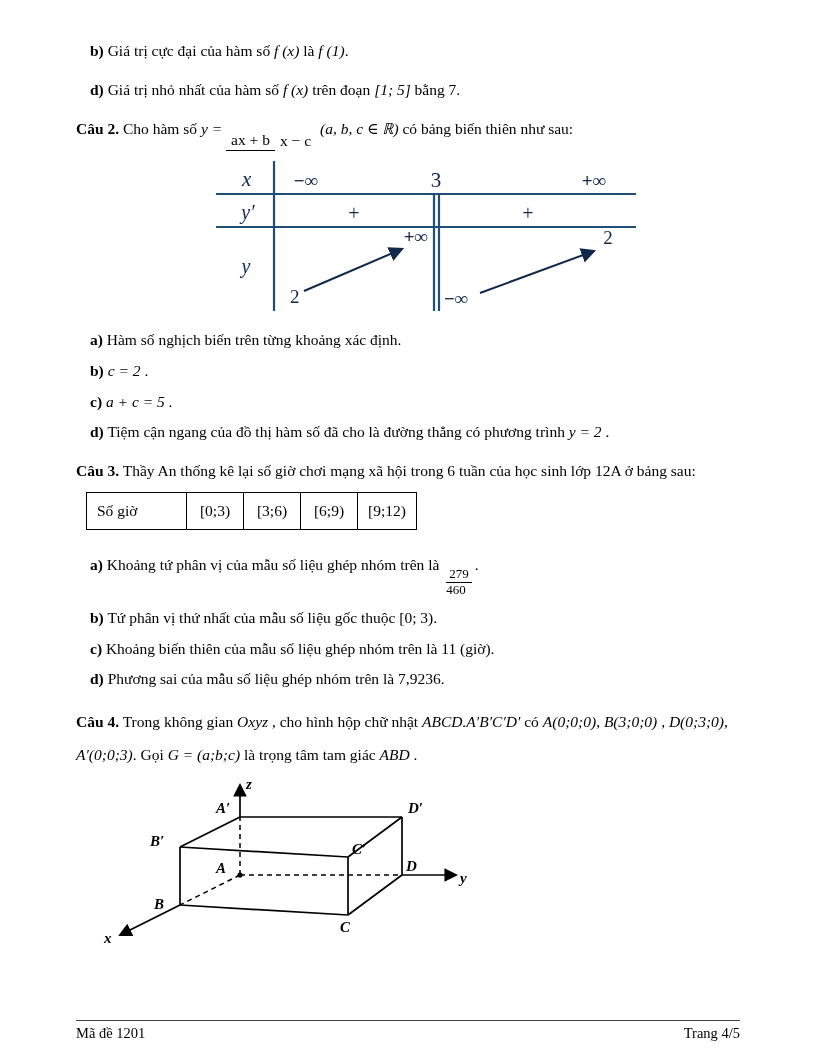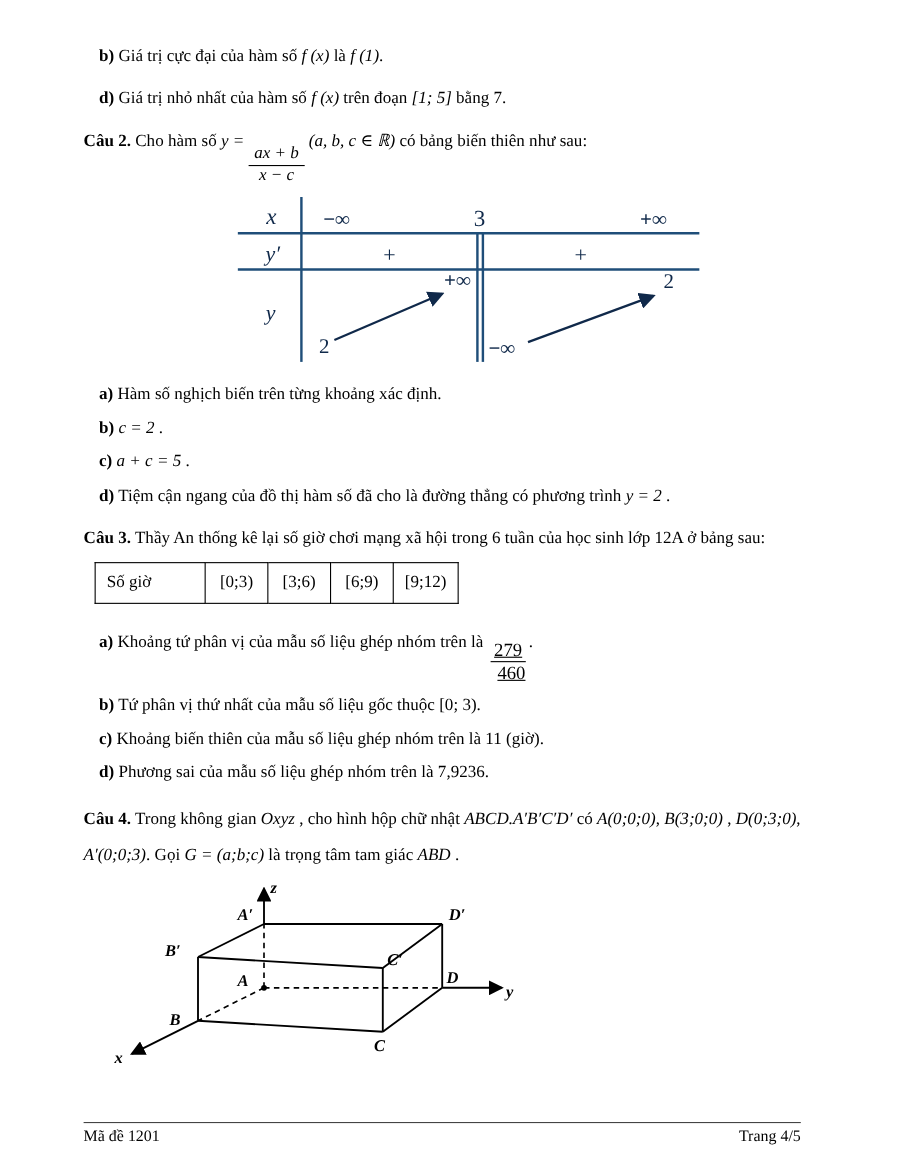--- a/index.html
+++ b/index.html
@@ -9,40 +9,40 @@
     font-family:"Liberation Serif","DejaVu Serif",serif;
     font-size:15.5px; color:#000;
     padding:40px 76px 0 76px;
   }
   .stmt { margin:0 0 17px 14px; line-height:1.4; }
   .sub  { margin:0 0 9px 14px;  line-height:1.4; }
   .q    { margin:16px 0 10px 0; line-height:1.5; }
   .q4p  { line-height:2.1; margin-bottom:2px; }
   b.lbl { font-weight:bold; }
   .m { font-style:italic; font-family:"Liberation Serif","DejaVu Serif",serif; }
-  .frac { display:inline-flex; flex-direction:column; align-items:center;
-          vertical-align:-11px; margin:0 4px; line-height:1.15; font-style:italic; }
+  .frac { display:inline-flex; flex-direction:row; align-items:center;
+          vertical-align:-11px; margin:0 4px; line-height:1.15; }
   .frac .num { border-bottom:1.3px solid #000; padding:0 5px 1px 5px; }
   .frac .den { padding:0 5px; }
-  .sfrac { display:inline-flex; flex-direction:column; align-items:flex-end;
-           vertical-align:-8px; margin:0 3px; line-height:1.15; font-size:17px; font-style:normal;text-decoration:underline; }
+  .sfrac { display:inline-flex; flex-direction:column; align-items:flex-start;
+           vertical-align:-8px; margin:0 3px; line-height:1.15; font-size:13px; font-style:normal; }
   .sfrac .num { border-bottom:1px solid #000; padding:0 3px; }
   .bbt-wrap { margin:8px 0 14px 140px; }
   .bbt-svg text { font-family:"Liberation Serif","DejaVu Serif",serif; fill:#10294a; }
   .bbt-svg .it { font-style:italic; }
   .bbt-svg .bd { font-weight:bold; }
   table.stat { border-collapse:collapse; margin:6px 0 24px 10px; }
   table.stat td { border:1.4px solid #000; padding:7px 10px; height:37px; vertical-align:middle; }
   table.stat td.c0 { width:100px; }
   table.stat td.ci { width:57px; text-align:center; }
   table.stat td.cv { width:57px; text-align:left; }
   .fig-wrap { margin:4px 0 0 14px; }
   .fig-svg text { font-family:"Liberation Serif","DejaVu Serif",serif;
                   font-style:italic; font-weight:bold; font-size:15px; fill:#000; }
-  .footer { position:absolute; left:76px; right:88px; bottom:14px;
+  .footer { position:absolute; left:76px; right:76px; bottom:14px;
             border-top:1.2px solid #444; display:flex; justify-content:space-between;
             padding-top:4px; font-size:14.5px; }
 </style>
 </head>
 <body>
 
 <div class="page">
 
   <p class="stmt"><b class="lbl">b)</b><span> Giá trị cực đại của hàm số </span><i class="m">f (x)</i><span> là </span><i class="m">f (1)</i><span>.</span></p>
 

